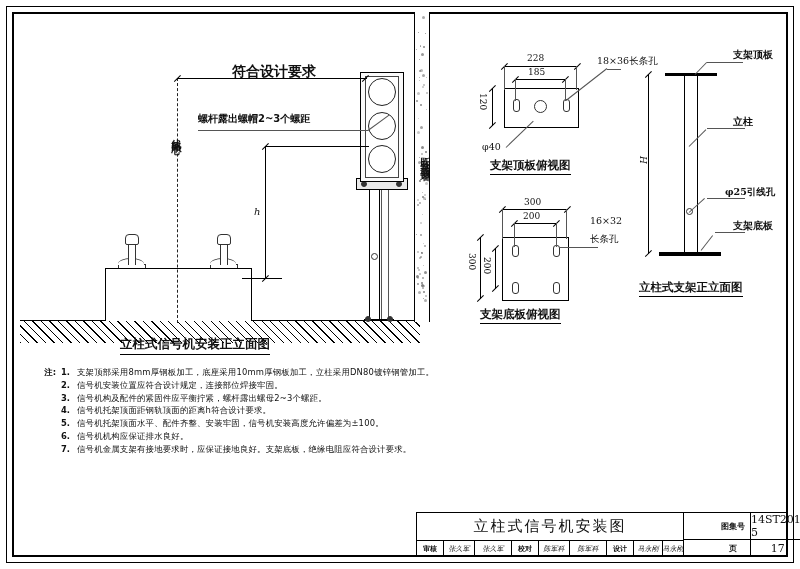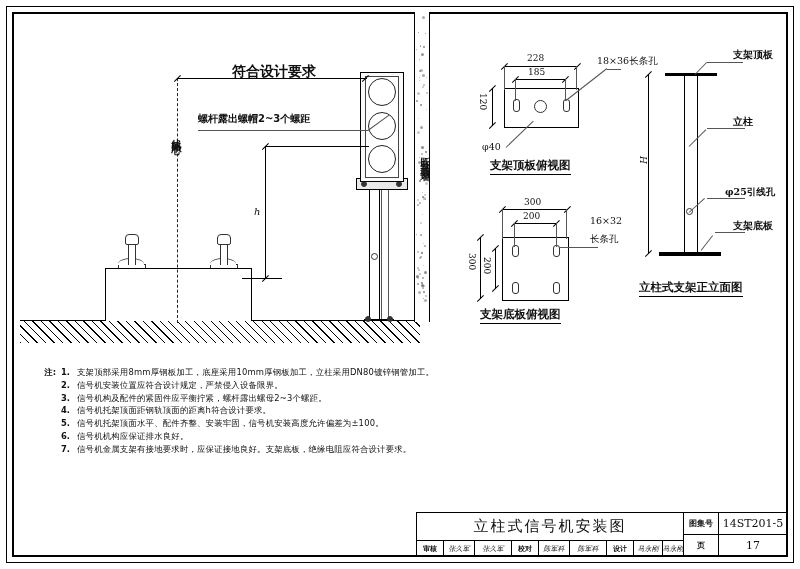--- a/index.html
+++ b/index.html
@@ -87,21 +87,21 @@
   .tb-sign{height:15px;display:flex;align-items:stretch;font-size:7px;}
   .tb-sign .c{border-right:1px solid #000;display:flex;align-items:center;justify-content:center;
       white-space:nowrap;overflow:hidden;}
   .tb-sign .c:last-child{border-right:none;}
   .tb-sign .role{font-weight:bold;}
   .tb-sign .sig{font-style:italic;font-family:"DejaVu Serif","Liberation Serif",serif;}
   .tb-right{flex:1;display:flex;flex-direction:column;}
   .tb-r-row{flex:1;display:flex;align-items:stretch;border-bottom:1.2px solid #000;}
   .tb-r-row:last-child{border-bottom:none;}
   .tb-key{width:34px;border-right:1.2px solid #000;display:flex;align-items:center;justify-content:center;
-     font-size:8px;font-weight:bold;}
+     font-size:8px;font-weight:bold;margin-left:32px;}
   .tb-val{flex:1;display:flex;align-items:center;justify-content:center;font-size:11px;
      font-family:"DejaVu Serif","Liberation Serif",serif;}
 </style>
 </head>
 <body>
 
 <div id="sheet">
 
   <div class="frame-outer"></div>
   <div class="frame-inner"></div>
@@ -228,20 +228,21 @@
     <div class="ln hln thin" style="left:178px;top:112px;width:170px;height:1px;"></div>
     <div class="leader" style="left:348px;top:112px;width:26px;transform:rotate(-36deg);"></div>
 
     <div class="ln vln" style="left:245px;top:128px;width:1.4px;height:133px;"></div>
     <div class="ln hln" style="left:245px;top:128px;width:104px;height:1px;"></div>
     <div class="ln hln" style="left:222px;top:260px;width:40px;height:1px;"></div>
     <div class="tick" style="left:241px;top:128px;"></div>
     <div class="tick" style="left:241px;top:260px;"></div>
     <div class="num" style="left:234px;top:188px;font-style:italic;font-size:10px;">h</div>
 
+    <div class="viewtitle" style="left:100px;top:318px;">立柱式信号机安装正立面图</div>
   </div>
 
   <div style="position:absolute;left:470px;top:40px;width:220px;height:135px;">
 
     <div class="plate" style="left:34px;top:48px;width:73px;height:38px;"></div>
     <div class="slot" style="left:43px;top:59px;width:5px;height:11px;"></div>
     <div class="slot" style="left:93px;top:59px;width:5px;height:11px;"></div>
     <div class="hole" style="left:64px;top:60px;width:11px;height:11px;"></div>
 
     <div class="ln hln" style="left:34px;top:26px;width:73px;height:1.2px;"></div>
@@ -349,21 +350,21 @@
   <div id="notes">
     <div class="nrow">
       <div class="ntag">注:</div>
       <div class="nnum">1.</div>
       <div class="ntxt">支架顶部采用8mm厚钢板加工，底座采用10mm厚钢板加工，立柱采用DN80镀锌钢管加工。</div>
     </div>
 
     <div class="nrow">
       <div class="ntag"></div>
       <div class="nnum">2.</div>
-      <div class="ntxt">信号机安装位置应符合设计规定，严禁侵入设备限界。</div>
+      <div class="ntxt">信号机安装位置应符合设计规定，连接部位焊接牢固。</div>
     </div>
 
     <div class="nrow">
       <div class="ntag"></div>
       <div class="nnum">3.</div>
       <div class="ntxt">信号机构及配件的紧固件应平衡拧紧，螺杆露出螺母2~3个螺距。</div>
     </div>
 
     <div class="nrow">
       <div class="ntag"></div>

